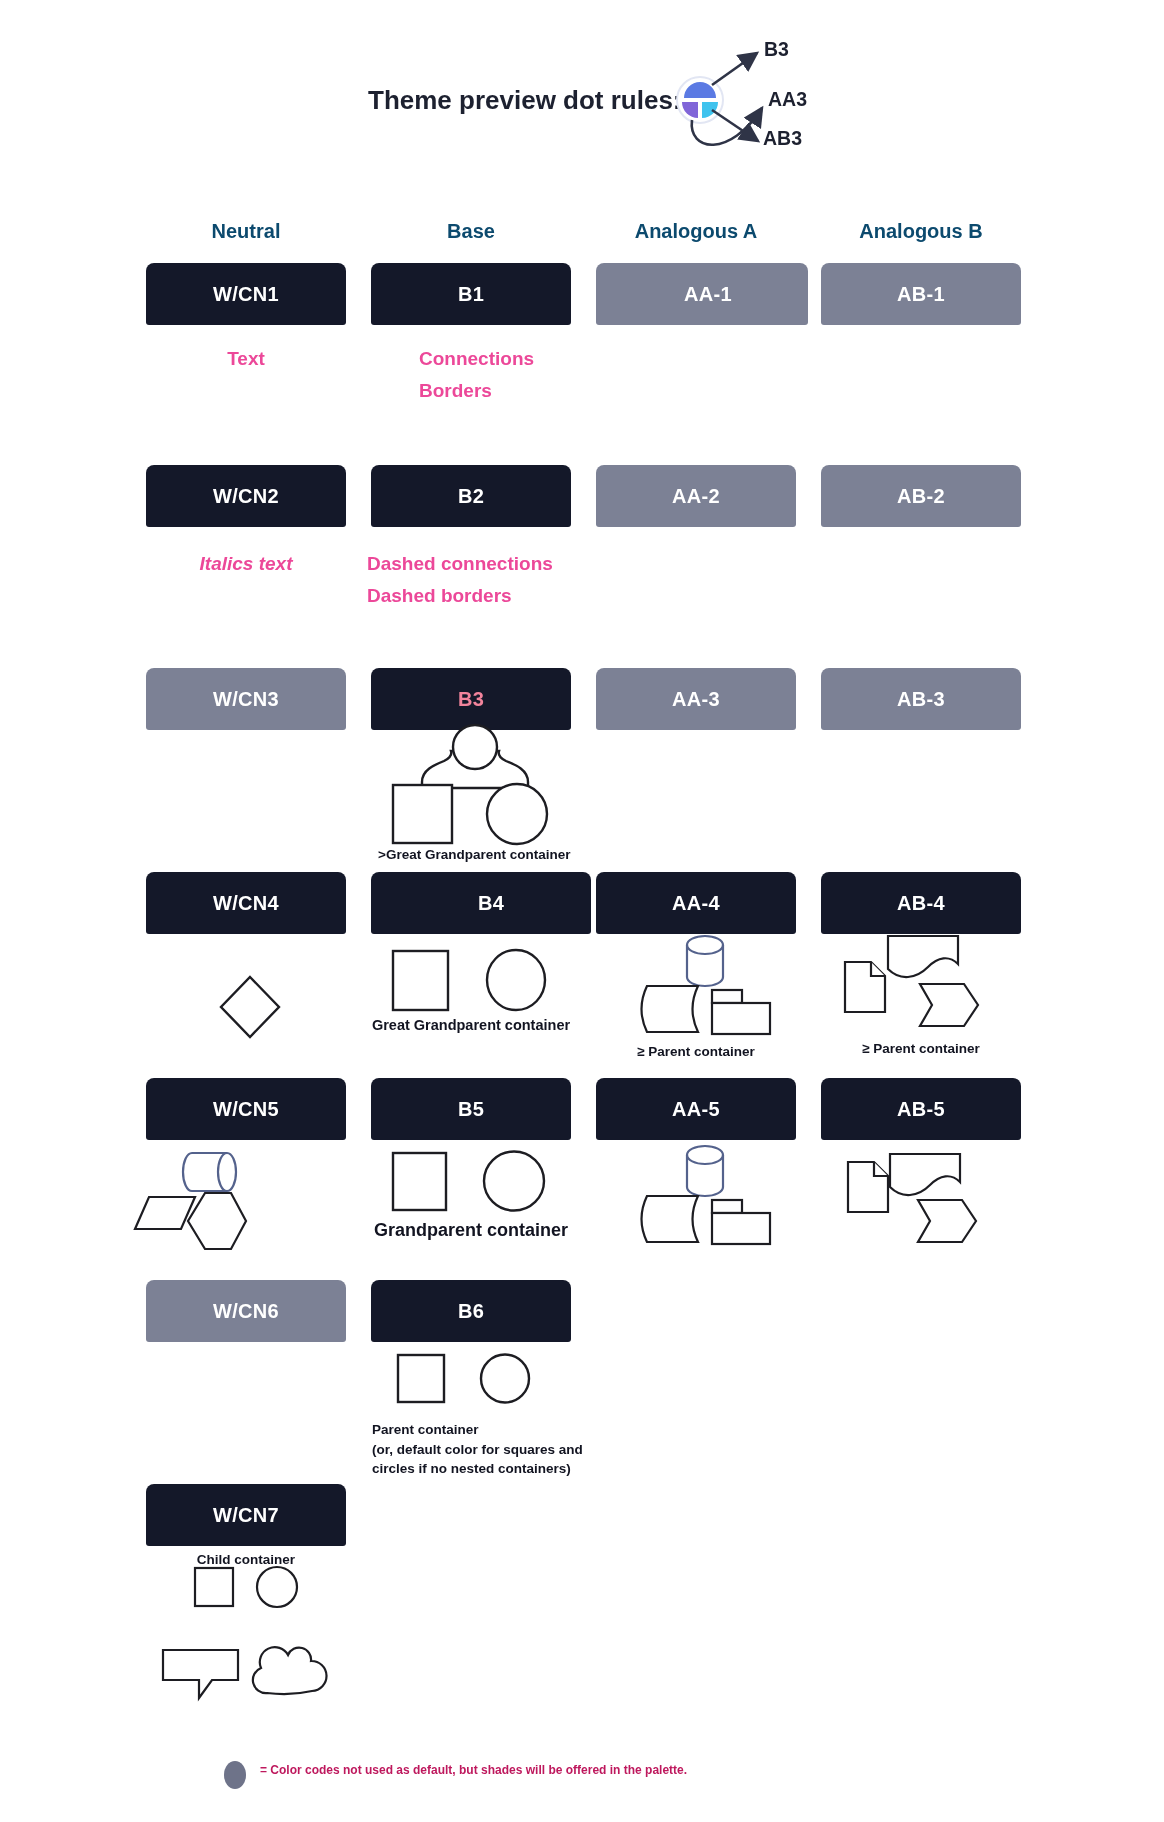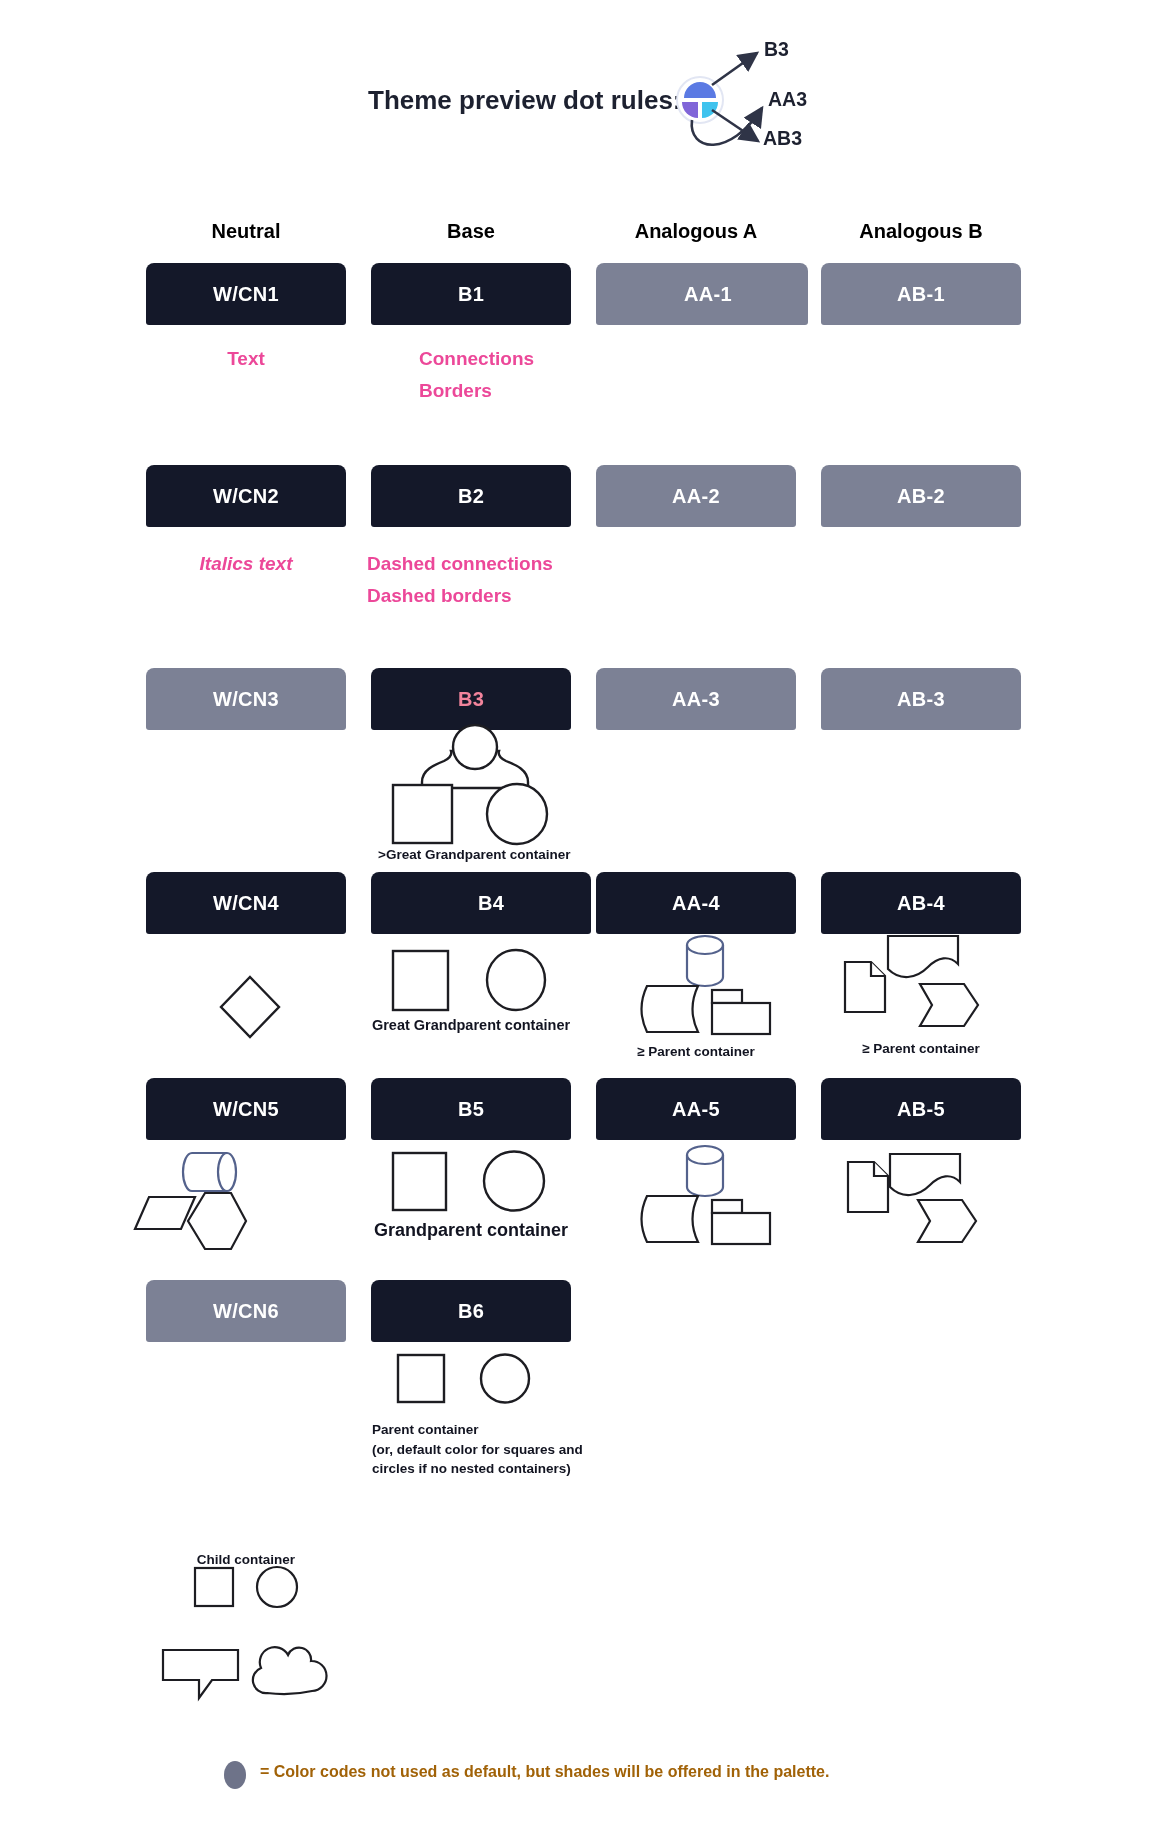--- a/index.html
+++ b/index.html
@@ -1,34 +1,34 @@
 <!DOCTYPE html>
 <html><head>
 <meta charset="utf-8">
 <style>
   html,body{margin:0;padding:0;background:#fff;}
   #canvas{position:relative;width:1164px;height:1822px;background:#fff;overflow:hidden;
           font-family:"Liberation Sans",sans-serif;color:#15182a;}
   .abs{position:absolute;}
   .title{font-size:26px;font-weight:600;color:#1d2130;white-space:nowrap;}
   .dot-lbl{font-size:19.5px;font-weight:600;color:#1d2130;white-space:nowrap;}
-  .hdr{width:200px;text-align:center;font-size:20px;font-weight:700;color:#000000;}
+  .hdr{width:200px;text-align:center;font-size:20px;font-weight:700;color:#0c4a6e;}
   .sw{width:200px;height:62px;border-radius:8px 8px 3px 3px;display:flex;align-items:center;
       justify-content:center;font-size:20px;font-weight:700;color:#ffffff;letter-spacing:.3px;}
   .sw.dark{background:#141829;}
   .sw.gray{background:#7c8195;}
   .sw.pink{color:#f2849c;}
   .ann{font-size:19px;font-weight:700;color:#ec4899;line-height:32px;white-space:pre-line;}
   .ann.center{width:200px;text-align:center;}
   .ann.italic{font-style:italic;}
   .small-lbl{font-size:13.5px;font-weight:700;color:#121421;white-space:nowrap;}
   .small-lbl.center{width:200px;text-align:center;white-space:normal;}
   .multi{line-height:19.5px;}
   .footer-dot{width:22px;height:28px;border-radius:50%;background:#6e7389;}
-  .footer-text{font-size:16px;font-weight:700;color:#a16207;white-space:nowrap;}
+  .footer-text{font-size:12px;font-weight:700;color:#be185d;white-space:nowrap;}
   svg .shape{fill:#fff;stroke:#1d1d22;stroke-width:2.4;}
   svg .shape.thin{stroke-width:2.2;}
   svg .cyl{fill:#fff;stroke:#54628c;stroke-width:2.2;}
   svg .seam{fill:none;stroke:#54628c;stroke-width:2.2;}
   svg .arrow{fill:none;stroke:#2f3447;stroke-width:2.6;}
 </style>
 </head>
 <body>
 
 <div id="canvas">
@@ -186,20 +186,21 @@
 
   <div class="abs sw gray" style="left:146px;top:1280px;">W/CN6</div>
   <div class="abs sw dark" style="left:371px;top:1280px;">B6</div>
 
   <svg class="abs" style="left:395px;top:1352px;" width="140" height="56" viewBox="0 0 140 56">
     <rect class="shape" x="3" y="3" width="46" height="47"></rect>
     <circle class="shape" cx="110" cy="26.5" r="24"></circle>
   </svg>
   <div class="abs small-lbl multi" style="left:372px;top:1420px;"><span>Parent container</span><br><span>(or, default color for squares and</span><br><span>circles if no nested containers)</span></div>
 
+  <div class="abs sw dark" style="left:146px;top:1484px;">W/CN7</div>
   <div class="abs small-lbl center" style="left:146px;top:1552px;">Child container</div>
 
   <svg class="abs" style="left:158px;top:1560px;" width="180" height="165" viewBox="0 0 180 165">
     <rect class="shape thin" x="37" y="8" width="38" height="38"></rect>
     <circle class="shape thin" cx="119" cy="27" r="20"></circle>
     <g transform="translate(5,90)">
       <path class="shape thin" d="M0,0 H75 V30 H49 L36,48 V30 H0 Z"></path>
     </g>
     <g transform="translate(92,82)">
       <path class="shape thin" d="M17,51 A13,13 0 0 1 11,26 A15,15 0 0 1 38,13 A12,12 0 0 1 61,19 A14,14 0 0 1 62,49 Q40,54 17,51 Z"></path>

